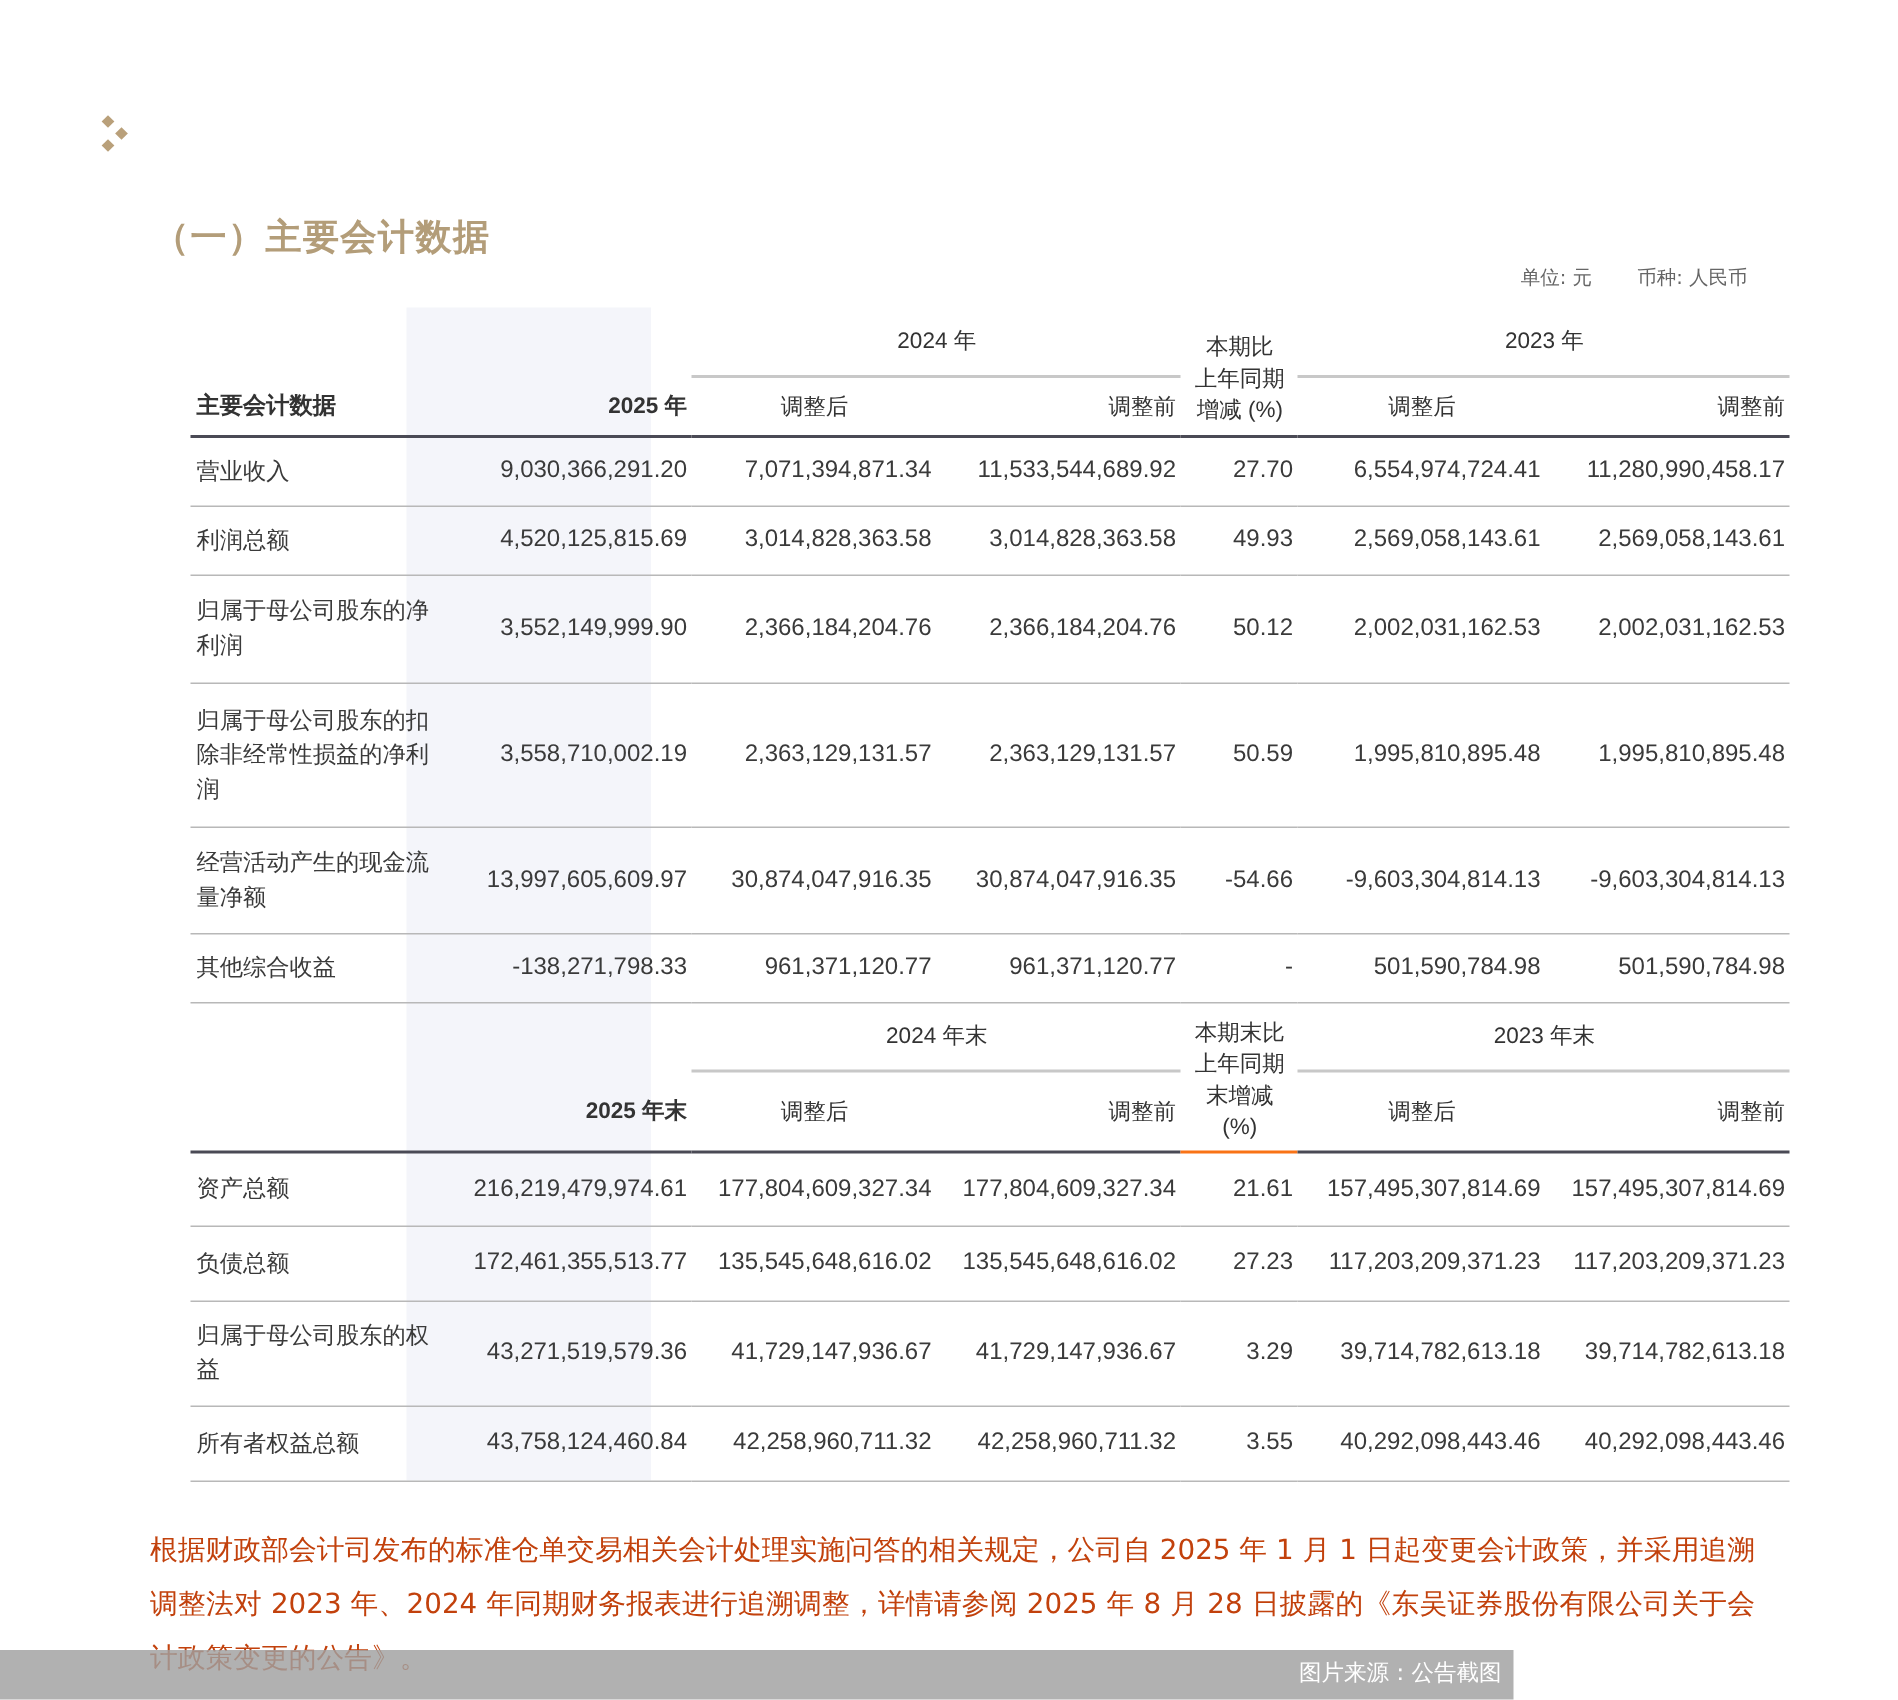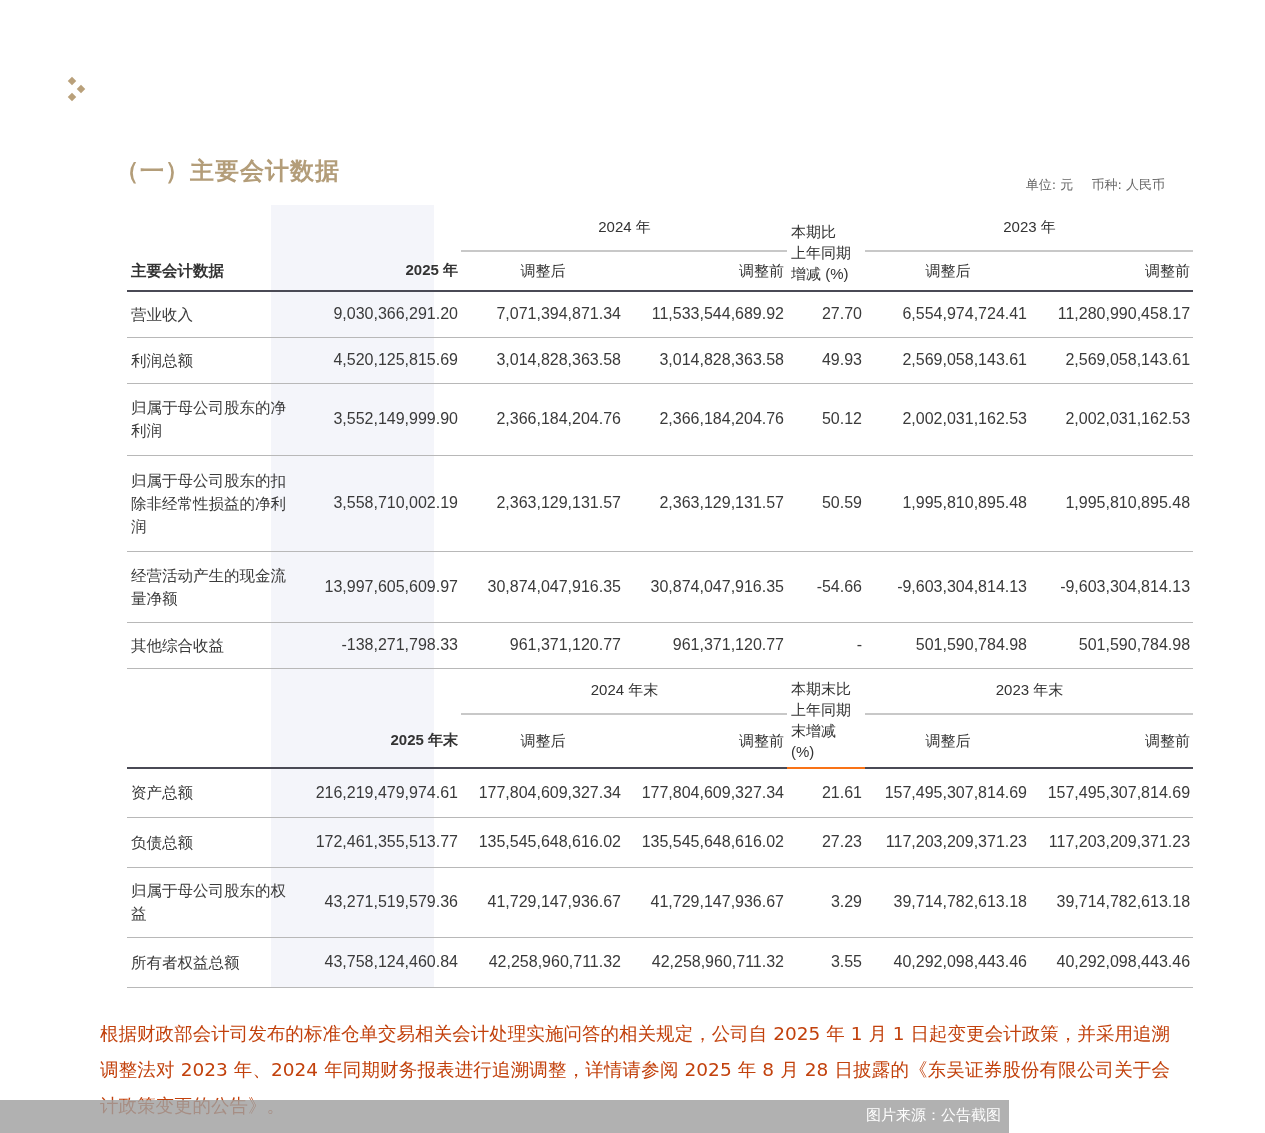--- a/index.html
+++ b/index.html
@@ -17,27 +17,27 @@
       position: absolute; width: 6px; height: 6px; background: #b9a07a;
       transform: rotate(45deg);
     }
     .diamond-icon span:nth-child(1) { left: 3px; top: 2px; }
     .diamond-icon span:nth-child(2) { left: 12px; top: 10px; }
     .diamond-icon span:nth-child(3) { left: 3px; top: 18px; }
     .section-title h1 {
       margin: 0; font-size: 29px; font-weight: bold; color: #1c2a4f; letter-spacing: 1px;
     }
     .sub-title {
-      position: absolute; left: 100px; top: 140px; margin: 15px;
+      position: absolute; left: 100px; top: 140px; margin: 2px;
       font-size: 24px; font-weight: bold; color: #b39d79; letter-spacing: 1px;
     }
     .unit-line {
       position: absolute; right: 100px; top: 176px; font-size: 13px; color: #666;
     }
-    .unit-line span + span { margin-left: 14px; text-align: center; }
+    .unit-line span + span { margin-left: 26px; text-align: center; }
 
     .tbl-wrap { position: absolute; left: 100px; top: 205px; width: 1066px; }
     .hl-col {
       position: absolute; left: 171px; top: 0; width: 163px; height: 782px;
       background: #f4f5fa; z-index: 0;
     }
     table {
       position: relative; z-index: 1;
       width: 1066px; border-collapse: collapse; table-layout: fixed;
       font-family: "Liberation Sans", sans-serif; font-size: 16px; color: #3a3a3a; margin-left: 27px;
@@ -51,21 +51,21 @@
     col.c6 { width: 163px; }
     td, th { padding: 0 3px 0 4px; font-weight: normal; vertical-align: middle; }
     th { font-size: 15px; color: #333; }
     .num { text-align: right; white-space: nowrap; }
     .lbl { text-align: left; line-height: 23px; font-size: 15.5px; }
     .grp { text-align: center; }
     .grp-line { border-bottom: 2px solid #c8c8c8; }
     .hdr-bottom td, .hdr-bottom th { border-bottom: 2px solid #4a4a55; }
     tr.data td { border-bottom: 1.5px solid #b8b8b8; }
     tr.data.last td { border-bottom: 1.5px solid #b8b8b8; }
-    .pct-head { text-align: left; line-height: 21px; font-size: 15px; }
+    .pct-head { text-align: center; line-height: 21px; font-size: 15px; }
 
     .note {
       position: absolute; left: 100px; top: 1016px; width: 1070px; margin: 0;
       font-size: 18.5px; line-height: 36px; color: #c2410c; text-align: justify;
     }
     .source-bar {
       position: absolute; left: 0; top: 1100px; width: 1009px; height: 33px;
       background: rgba(160,160,160,0.82); z-index: 3;
     }
     .source-bar span {

